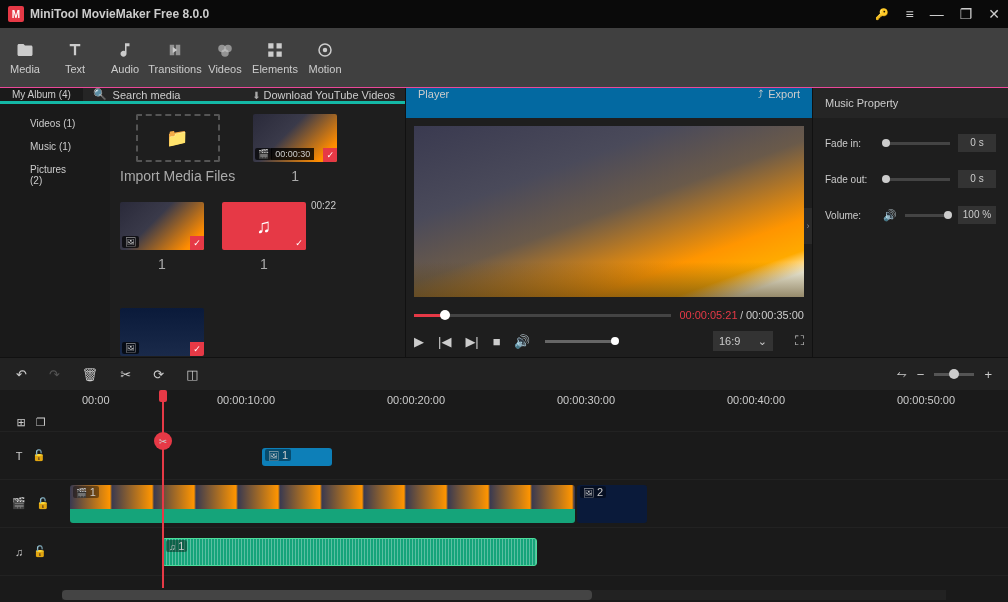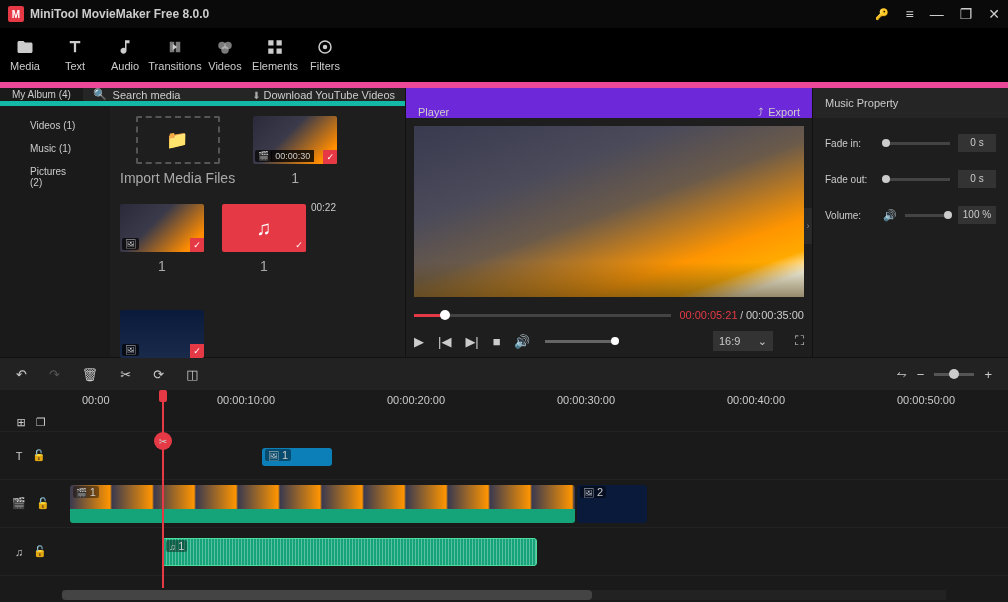--- a/index.html
+++ b/index.html
@@ -3,46 +3,46 @@
 <meta charset="utf-8">
 <style>
 *{margin:0;padding:0;box-sizing:border-box;font-family:Arial,sans-serif;font-size:11px;color:#ccc;user-select:none}
 body{background:#1a1a1a;width:1008px;height:602px;overflow:hidden;display:flex;flex-direction:column}
 .titlebar{height:28px;background:#0a0a0a;display:flex;align-items:center;padding:0 8px}
 .logo{width:16px;height:16px;background:#e63946;border-radius:2px;display:flex;align-items:center;justify-content:center;font-size:10px;color:#fff;font-weight:bold;margin-right:6px}
 .title{font-weight:bold;font-size:12px}
 .titlebar-right{margin-left:auto;display:flex;gap:16px;align-items:center}
 .key-icon{color:#ffc107}
 .win-btn{cursor:pointer;font-size:14px}
-.toolbar{height:60px;background:#000000;display:flex;border-bottom:6px solid #ec4899}
+.toolbar{height:60px;background:#404040;display:flex;border-bottom:1px solid #ec4899}
 .tool-tab{width:50px;display:flex;flex-direction:column;align-items:center;justify-content:center;gap:4px;cursor:pointer;font-size:10px}
 .tool-tab.active{color:#e63946}
 .tool-tab svg{width:18px;height:18px}
 .main{flex:1;display:flex;min-height:0}
 .left-panel{width:405px;display:flex;flex-direction:column;background:#1e1e1e}
-.browser-bar{height:30px;display:flex;align-items:center;background:#252525;border-bottom:5px solid #14b8a6}
+.browser-bar{height:30px;display:flex;align-items:center;background:#252525;border-bottom:3px solid #14b8a6}
 .album-tab{padding:0 12px;height:100%;display:flex;align-items:center;background:#1a1a1a;font-size:10px}
 .search-area{flex:1;display:flex;align-items:center;padding:0 10px;gap:6px;color:#888}
 .dl-link{padding:0 10px;font-size:10px;color:#aaa;cursor:pointer}
 .browser-body{flex:1;display:flex}
 .cat-list{width:110px;background:#1a1a1a;padding:8px 16px}
 .cat-item{padding:6px 14px;font-size:10px;cursor:pointer}
 .media-grid{flex:1;padding:10px;display:flex;flex-wrap:wrap;gap:18px;align-content:flex-start;overflow:auto}
 .media-item{display:flex;flex-direction:column;align-items:center;gap:6px}
 .thumb{width:84px;height:48px;background:#333;position:relative;border-radius:2px;overflow:hidden}
 .thumb.dashed{border:2px dashed #555;background:transparent;display:flex;align-items:center;justify-content:center}
 .thumb.music{background:#e63946;display:flex;align-items:center;justify-content:center}
 .thumb-badge{position:absolute;bottom:2px;left:2px;background:rgba(0,0,0,.7);padding:1px 3px;font-size:9px;border-radius:2px}
 .thumb-check{position:absolute;bottom:0;right:0;width:14px;height:14px;background:#e63946;display:flex;align-items:center;justify-content:center;font-size:9px;color:#fff}
 .thumb-time{position:absolute;bottom:2px;left:18px;background:rgba(0,0,0,.8);padding:1px 4px;font-size:9px}
 .media-label{font-size:14px;color:#aaa}
 .sunset{background:linear-gradient(135deg,#2a2a3a 0%,#3a3a4a 40%,#ff8c00 85%,#ffaa00 100%)}
 .dark-sky{background:linear-gradient(180deg,#0a1a3a,#1a2a4a)}
 .center-panel{flex:1;display:flex;flex-direction:column;background:#1e1e1e;border-left:1px solid #111;border-right:1px solid #111}
-.player-bar{height:30px;display:flex;align-items:flex-end;padding:0 12px;background:#6d28d9}
+.player-bar{height:30px;display:flex;align-items:flex-start;padding:0 12px;background:#0369a1}
 .export-btn{margin-left:auto;display:flex;align-items:center;gap:5px;cursor:pointer}
 .preview{flex:1;margin:8px;background:linear-gradient(160deg,#3a3a50 0%,#4a4a5a 30%,#6a5a4a 50%,#ff9500 75%,#ffaa00 85%,#ffe 92%);position:relative}
 .preview::after{content:"";position:absolute;bottom:0;left:0;right:0;height:35px;background:linear-gradient(0deg,rgba(80,60,20,.6),transparent)}
 .progress{height:20px;display:flex;align-items:center;padding:0 8px;gap:8px}
 .progress-track{flex:1;height:3px;background:#444;position:relative}
 .progress-fill{position:absolute;left:0;top:0;height:100%;width:12%;background:#e63946}
 .progress-thumb{position:absolute;left:12%;top:50%;transform:translate(-50%,-50%);width:10px;height:10px;background:#fff;border-radius:50%}
 .timecode{font-size:10px}
 .tc-current{color:#e63946}
 .controls{height:32px;display:flex;align-items:center;padding:0 8px;gap:14px}
@@ -143,21 +143,21 @@
         <rect x="3" y="14" width="7" height="7"></rect>
         <rect x="14" y="14" width="7" height="7"></rect>
       </svg>
     <span>Elements</span>
   </div>
   <div class="tool-tab">
     <svg viewBox="0 0 24 24" fill="currentColor">
         <circle cx="12" cy="12" r="8" fill="none" stroke="currentColor" stroke-width="2"></circle>
         <circle cx="12" cy="12" r="3"></circle>
       </svg>
-    <span>Filters</span>
+    <span>Motion</span>
   </div>
 </div>
 
 <div class="main">
   <div class="left-panel">
     <div class="browser-bar">
       <div class="album-tab">My Album (4)</div>
       <div class="search-area">
         <span>🔍</span>
         <span>Search media</span>

